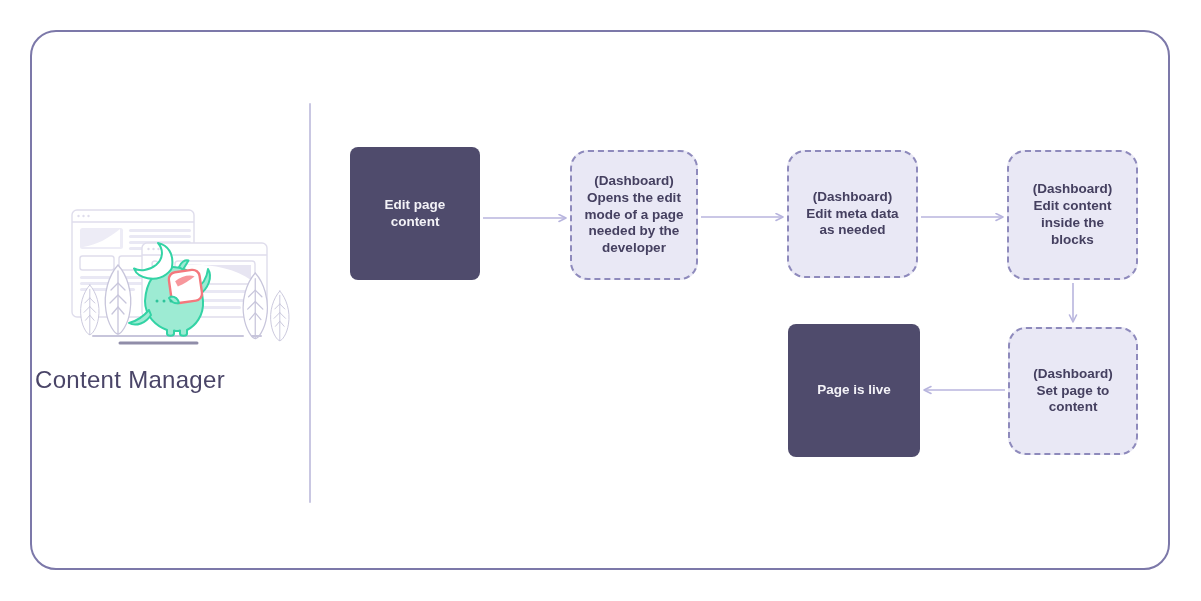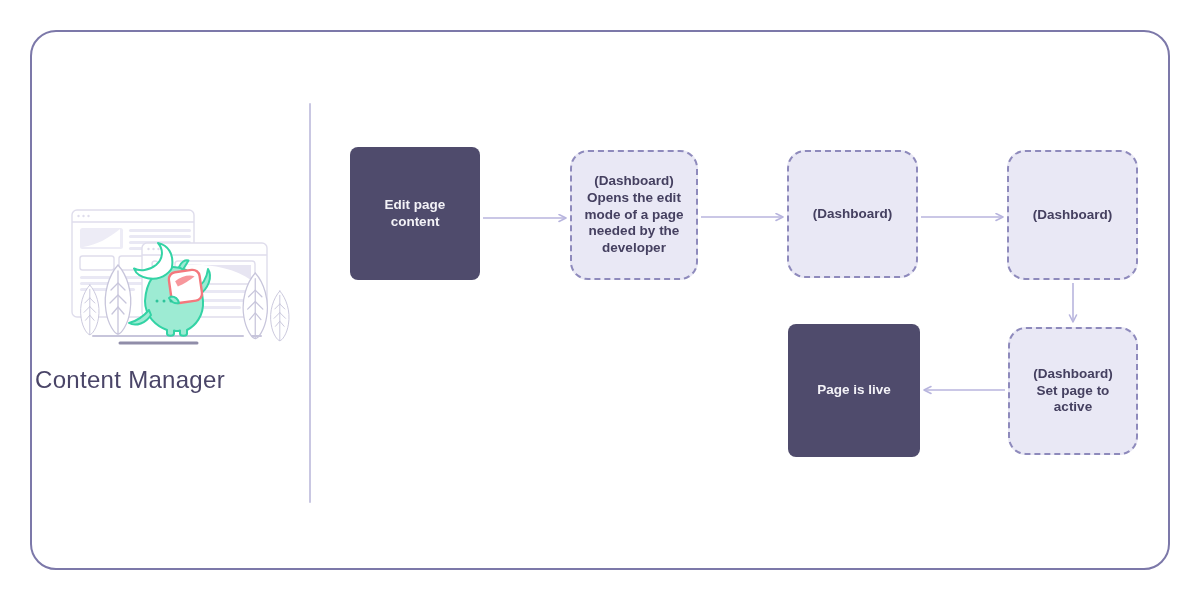--- a/index.html
+++ b/index.html
@@ -207,33 +207,35 @@
     <span>Edit page content</span>
   </div>
 
   <div class="node dashed n2">
     <span class="ctx">(Dashboard)</span>
     <span>Opens the edit mode of a page needed by the developer</span>
   </div>
 
   <div class="node dashed n3">
     <span class="ctx">(Dashboard)</span>
+    <span>Edit meta data as needed</span>
   </div>
 
   <div class="node dashed n4">
     <span class="ctx">(Dashboard)</span>
+    <span>Edit content inside the blocks</span>
   </div>
 
   <div class="node solid n5">
     <span>Page is live</span>
   </div>
 
   <div class="node dashed n6">
     <span class="ctx">(Dashboard)</span>
-    <span>Set page to active</span>
+    <span>Set page to content</span>
   </div>
 
   <svg class="arrows" viewBox="0 0 1201 601">
     <defs>
       <marker id="ah" markerWidth="11" markerHeight="11" refX="8" refY="4.5" orient="auto" markerUnits="userSpaceOnUse">
         <path d="M1,1 L8,4.5 L1,8" fill="none" stroke="#b8b5de" stroke-width="1.6" stroke-linecap="round" stroke-linejoin="round"></path>
       </marker>
     </defs>
     <g stroke="#b8b5de" stroke-width="1.6" fill="none">
       <line x1="483" y1="218" x2="566" y2="218" marker-end="url(#ah)"></line>

